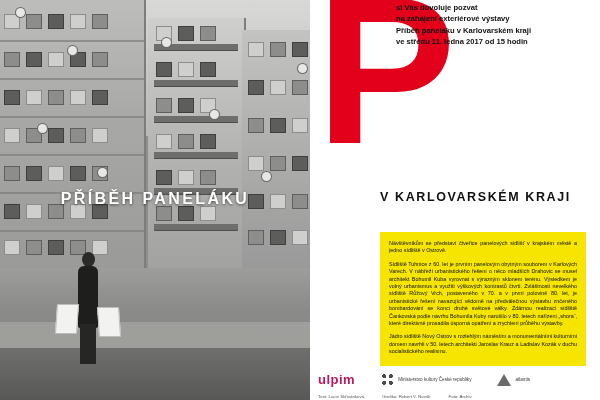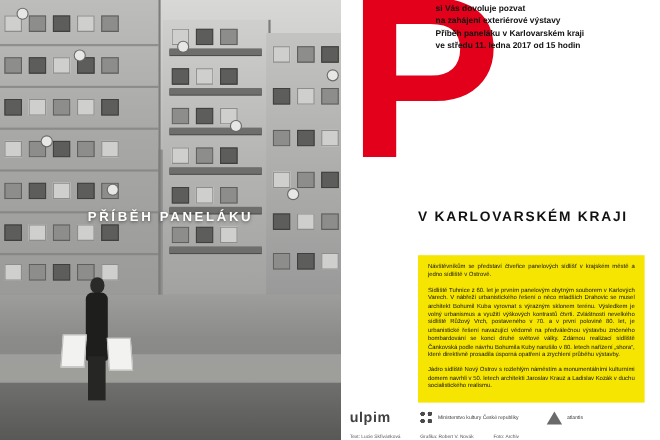--- a/index.html
+++ b/index.html
@@ -148,21 +148,21 @@
     box-shadow: inset 0 0 0 1px #bdbdbb;
   }
   .bag.l { left: 0px; top: 52px; transform: skewX(-4deg); }
   .bag.r { right: 0px; top: 55px; transform: skewX(4deg); }
   .photo-caption {
     position: absolute;
     left: 0; right: 0;
     top: 190px;
     text-align: center;
     color: #ffffff;
-    font-size: 12px;
+    font-size: 16px;
     letter-spacing: 2.4px;
     font-weight: 700;
     text-shadow: 0 1px 3px rgba(0,0,0,.55);
   }
 
   
   .big-p {
     position: absolute;
     left: 316px;
     top: -34px;
@@ -223,21 +223,21 @@
     left: 318px;
     top: 372px;
     width: 270px;
     display: flex;
     align-items: center;
     gap: 26px;
   }
   .logo-ulpim {
     font-size: 13px;
     font-weight: 700;
-    color: #404040;
+    color: #be185d;
     letter-spacing: .5px;
   }
   .logo-box {
     display: flex;
     align-items: center;
     gap: 4px;
     font-size: 4.6px;
     line-height: 5.4px;
     color: #3a3a3a;
   }

